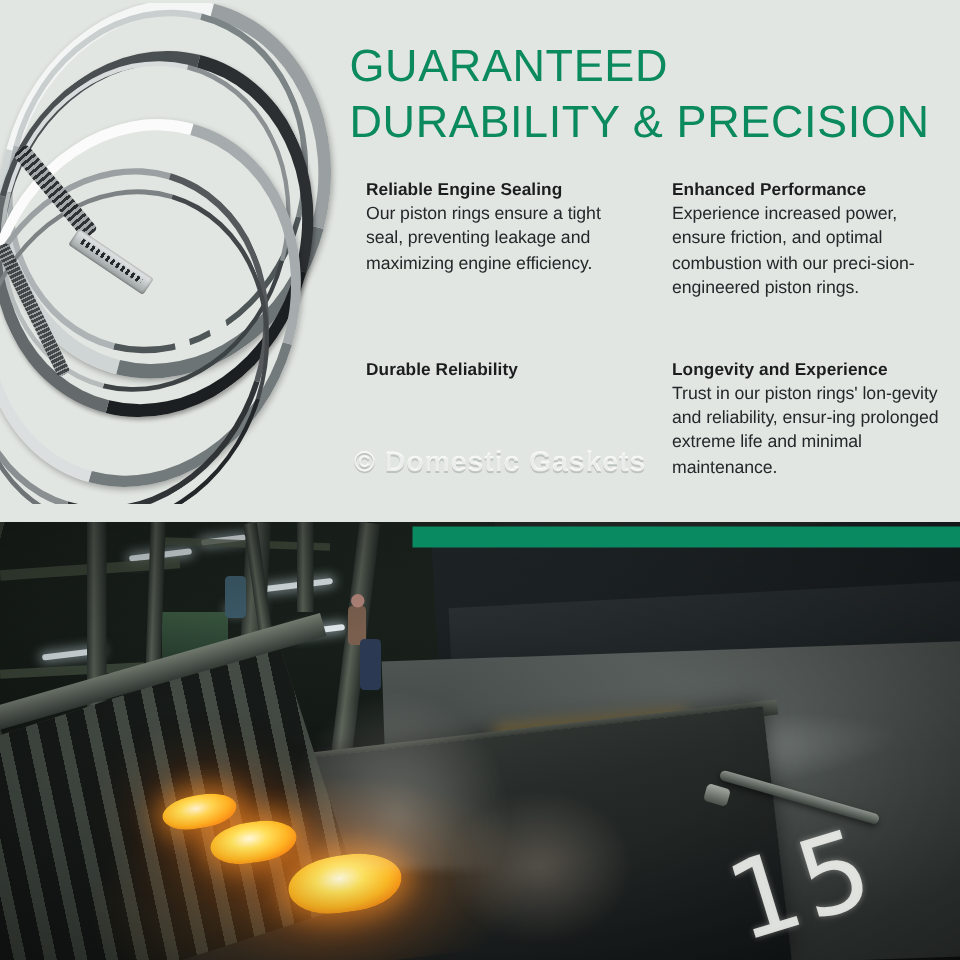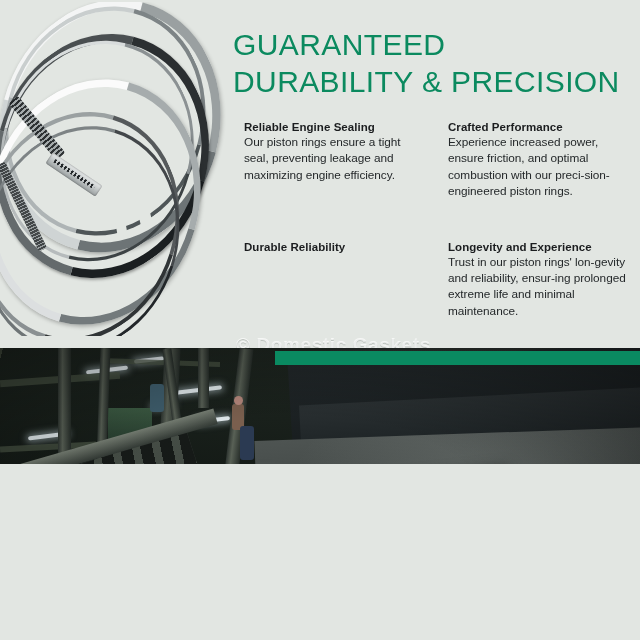--- a/index.html
+++ b/index.html
@@ -10,21 +10,21 @@
     width: 640px;
     height: 640px;
     overflow: hidden;
     font-family: "Liberation Sans", sans-serif;
     background: #e2e6e2;
   }
 
   #poster {
     position: relative;
     width: 640px;
-    height: 464px;
+    height: 640px;
     overflow: hidden;
     background: #15803d;
   }
 
   
   .top-panel {
     position: absolute;
     left: 0;
     top: 0;
     width: 640px;
@@ -226,21 +226,20 @@
     left: 236px;
     top: 298px;
     font-size: 19px;
     font-weight: 700;
     letter-spacing: .6px;
     color: rgba(255,255,255,.70);
     text-shadow: 0 1px 0 rgba(120,128,124,.35);
     pointer-events: none;
     user-select: none;
     white-space: nowrap;
-    margin-top: 36px;
   }
 
   
   .photo {
     position: absolute;
     left: 0;
     top: 348px;
     width: 640px;
     height: 292px;
     overflow: hidden;
@@ -483,21 +482,21 @@
     </div>
 
     <div class="features">
 
       <div class="feature">
         <h3>Reliable Engine Sealing</h3>
         <p>Our piston rings ensure a tight seal, preventing leakage and maximizing engine efficiency.</p>
       </div>
 
       <div class="feature">
-        <h3>Crafted Performance</h3>
+        <h3>Enhanced Performance</h3>
         <p>Experience increased power, ensure friction, and optimal combustion with our preci-sion-engineered piston rings.</p>
       </div>
 
       <div class="feature">
         <h3>Durable Reliability</h3>
       </div>
 
       <div class="feature">
         <h3>Longevity and Experience</h3>
         <p>Trust in our piston rings' lon-gevity and reliability, ensur-ing prolonged extreme life and minimal maintenance.</p>

